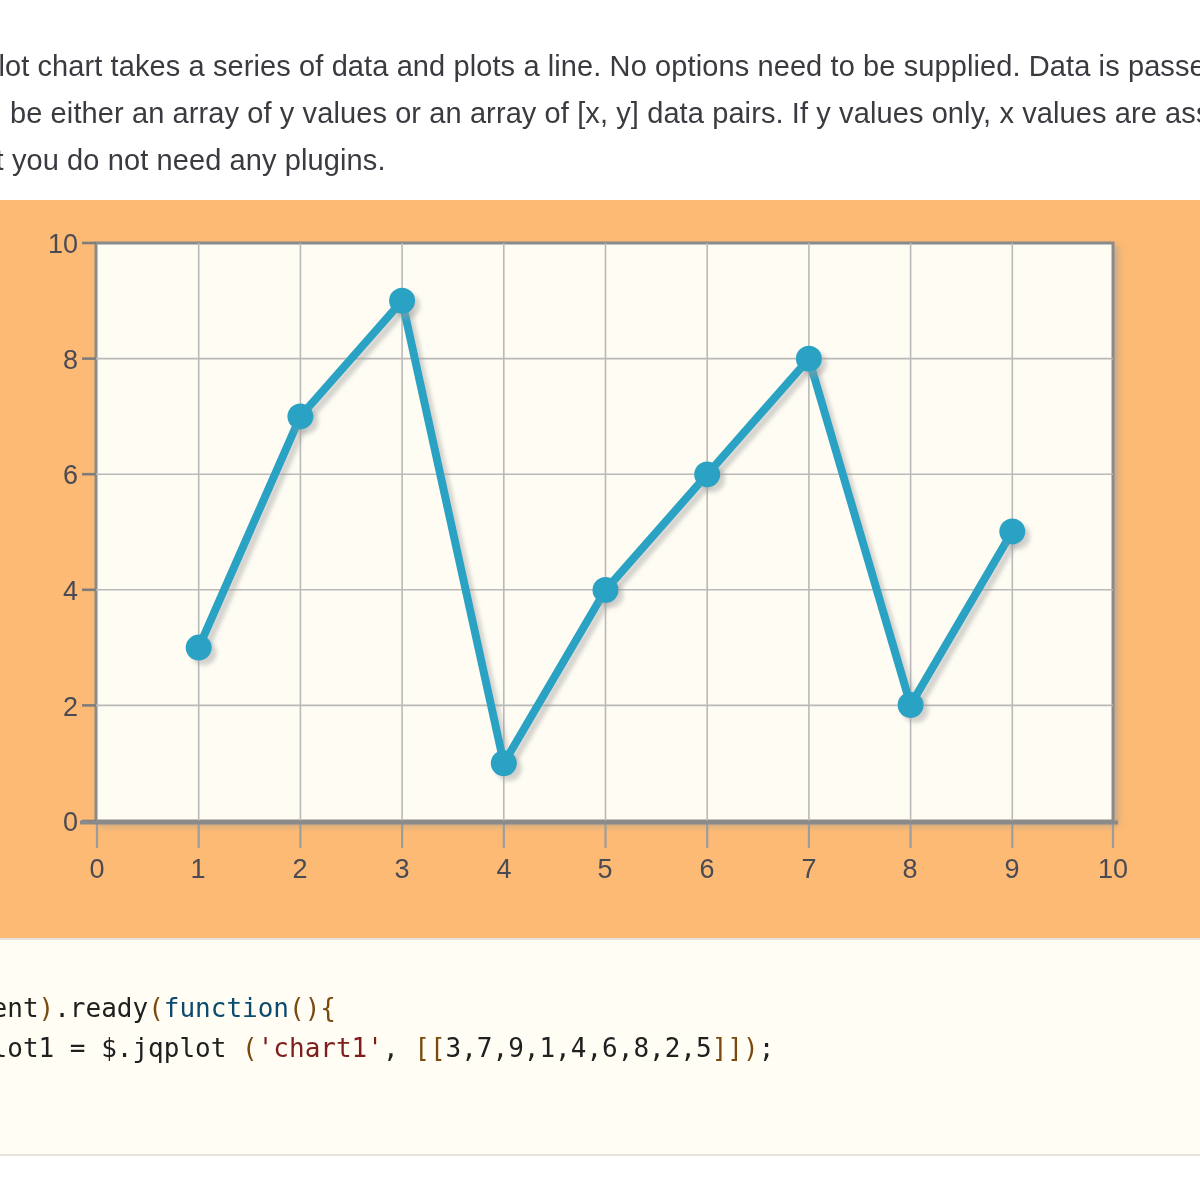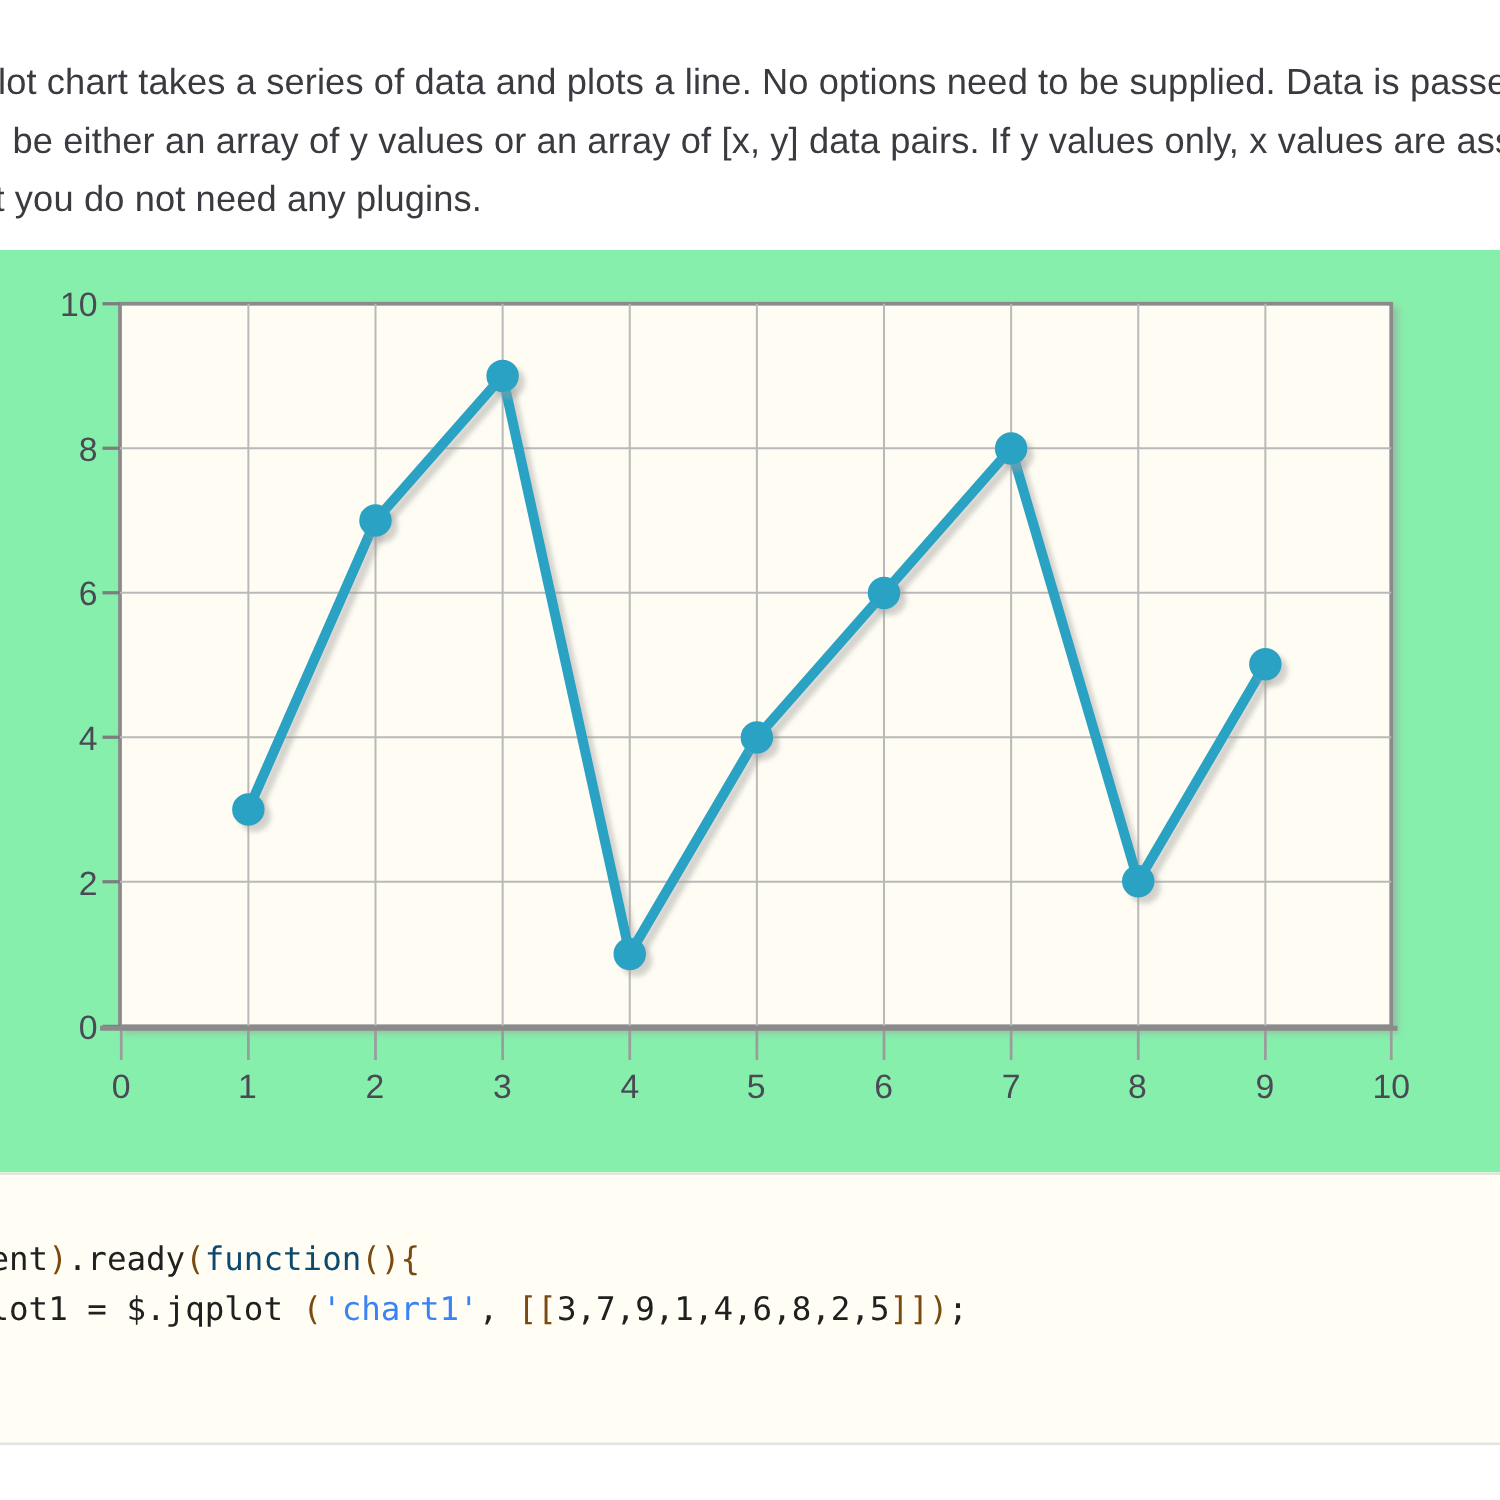--- a/index.html
+++ b/index.html
@@ -36,21 +36,21 @@
     white-space: normal;
   }
 
   
   #chart-block {
     position: absolute;
     left: 0;
     top: 200px;
     width: 1200px;
     height: 738px;
-    background: #86efac;
+    background: #fdba74;
   }
   #chart-canvas {
     position: absolute;
     left: 0;
     top: 0;
     width: 1200px;
     height: 738px;
   }
 
   .ytick-label, .xtick-label {
@@ -82,21 +82,21 @@
     top: 48px;
     width: 1500px;
     font-family: "DejaVu Sans Mono", monospace;
     font-size: 26px;
     line-height: 40px;
     white-space: pre;
     color: #202020;
   }
   .tok-kw   { color: #0c4a6e; }
   .tok-pun  { color: #7a4a10; }
-  .tok-str  { color: #3b82f6; }
+  .tok-str  { color: #7f1d1d; }
   .tok-pln  { color: #202020; }
 
   #footer-gap {
     position: absolute;
     left: 0;
     top: 1156px;
     width: 1200px;
     height: 44px;
     background: #ffffff;
   }

